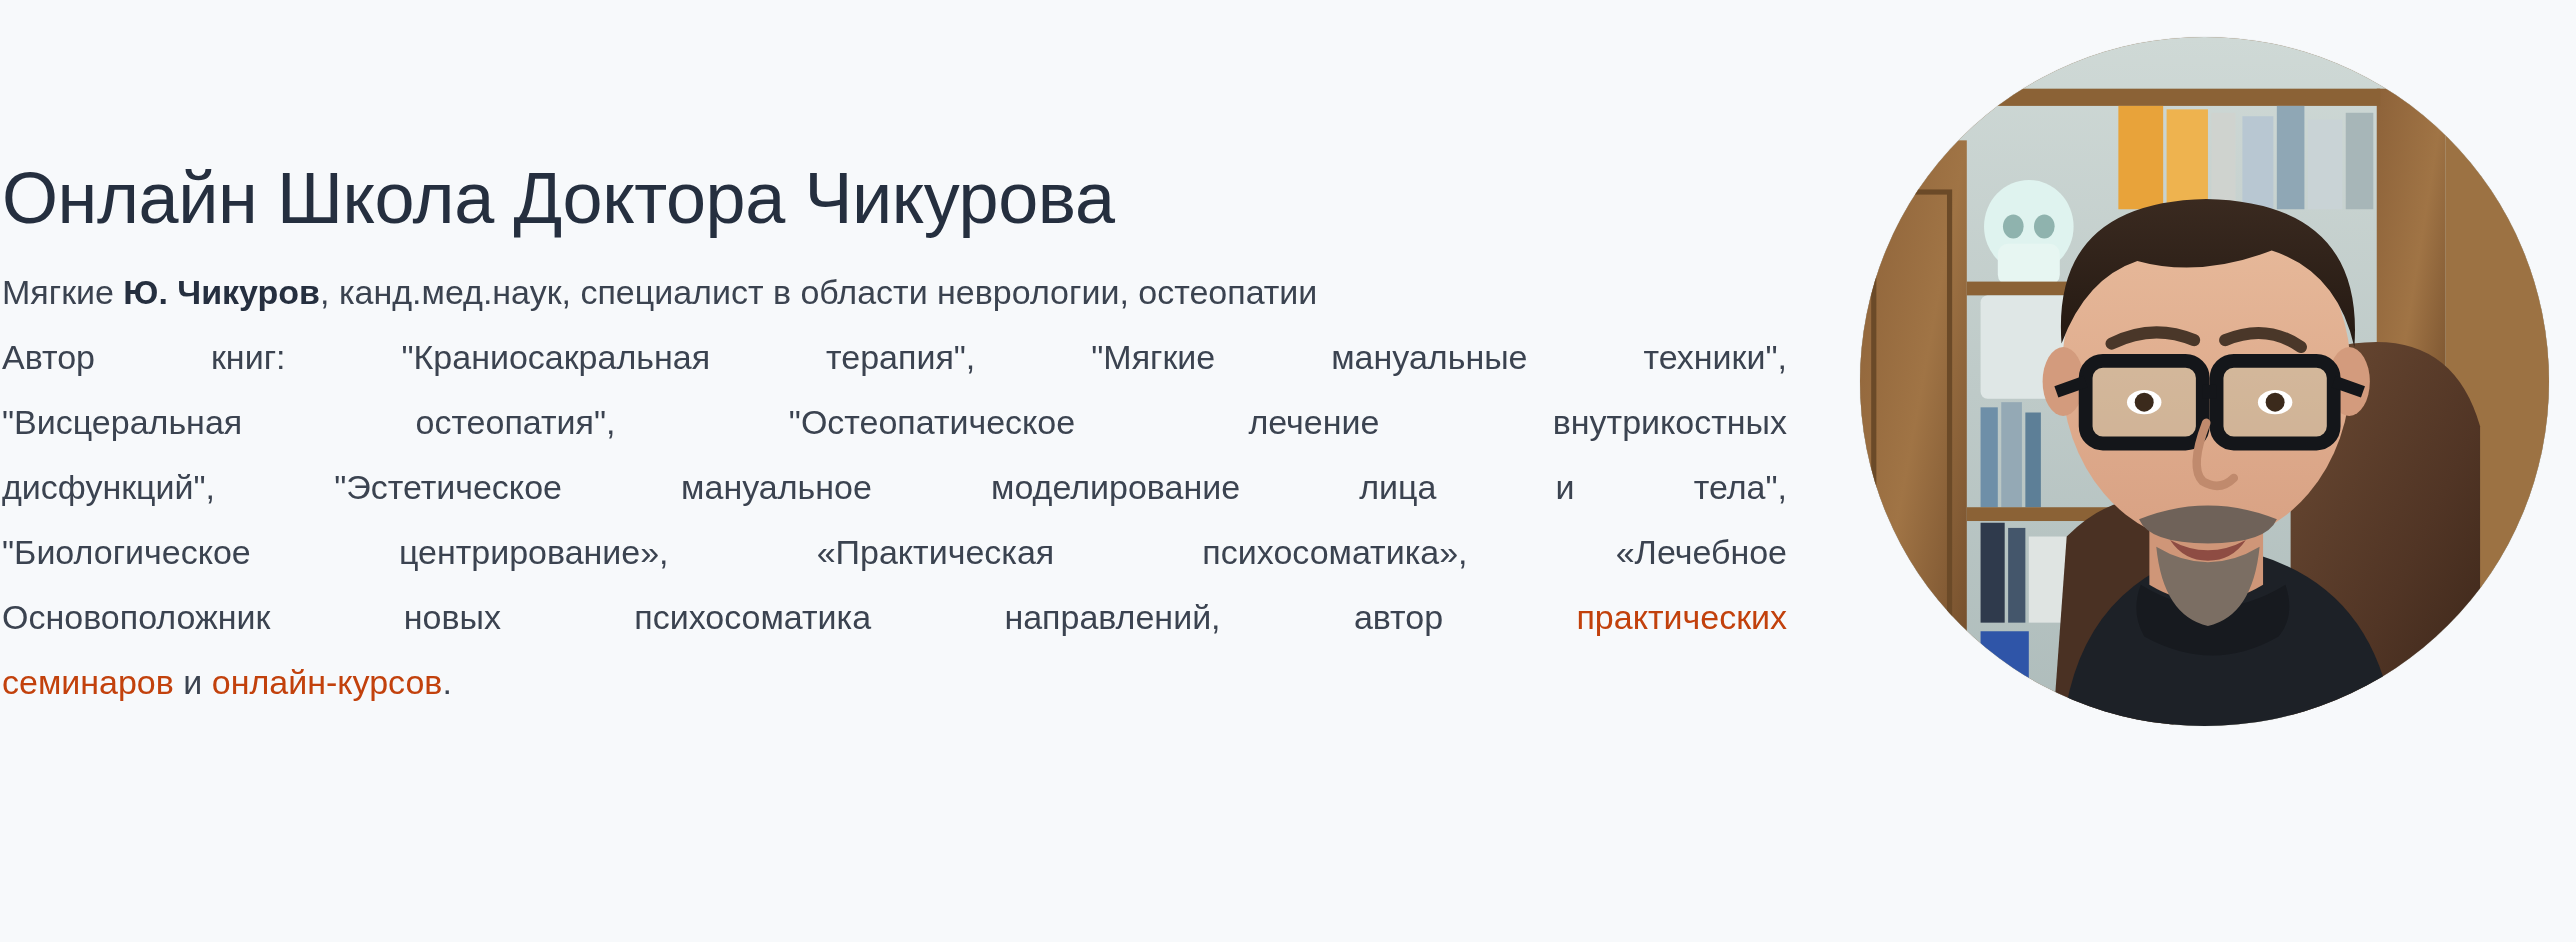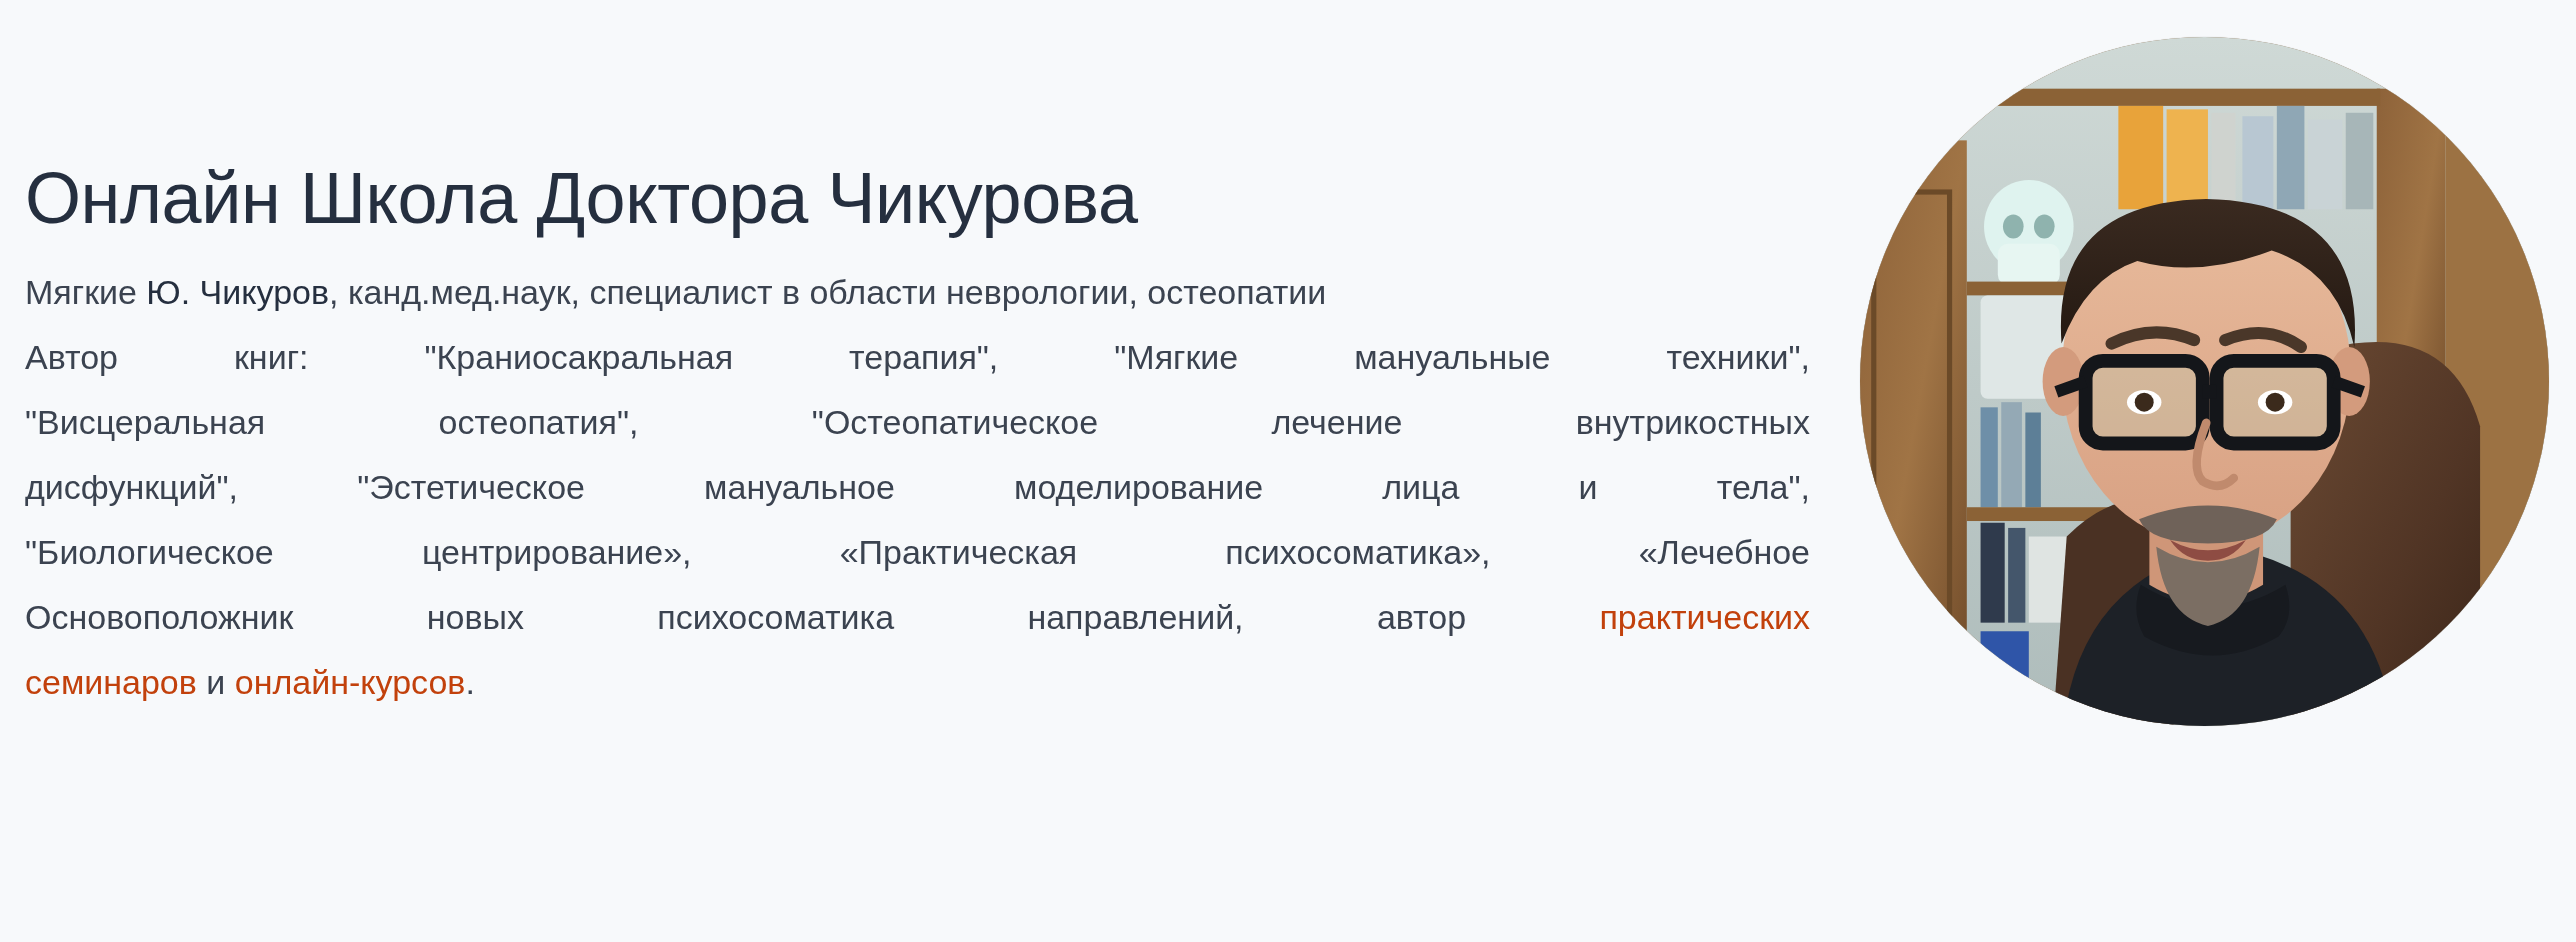--- a/index.html
+++ b/index.html
@@ -23,21 +23,21 @@
     display: flex;
     flex-direction: row;
     align-items: flex-start;
     background: #f7f9fb;
     position: relative;
   }
 
   
   .hero-text {
     width: 1798px;
-    padding: 0 0 0 25px;
+    padding: 0 0 0 2px;
     position: relative;
   }
 
   .page-title {
     font-size: 72px;
     line-height: 1.05;
     font-weight: 400;
     color: #252f3f;
     letter-spacing: -0.4px;
     margin-top: 161px;
@@ -72,21 +72,21 @@
     text-align: justify;
     text-align-last: justify;
     white-space: nowrap;
   }
   .jline.last {
     text-align: left;
     text-align-last: left;
   }
 
   .bold-name {
-    font-weight: 400;
+    font-weight: 700;
     color: #252f3f;
   }
 
   .link {
     color: #c2410c;
     text-decoration: none;
     cursor: pointer;
   }
 
   

